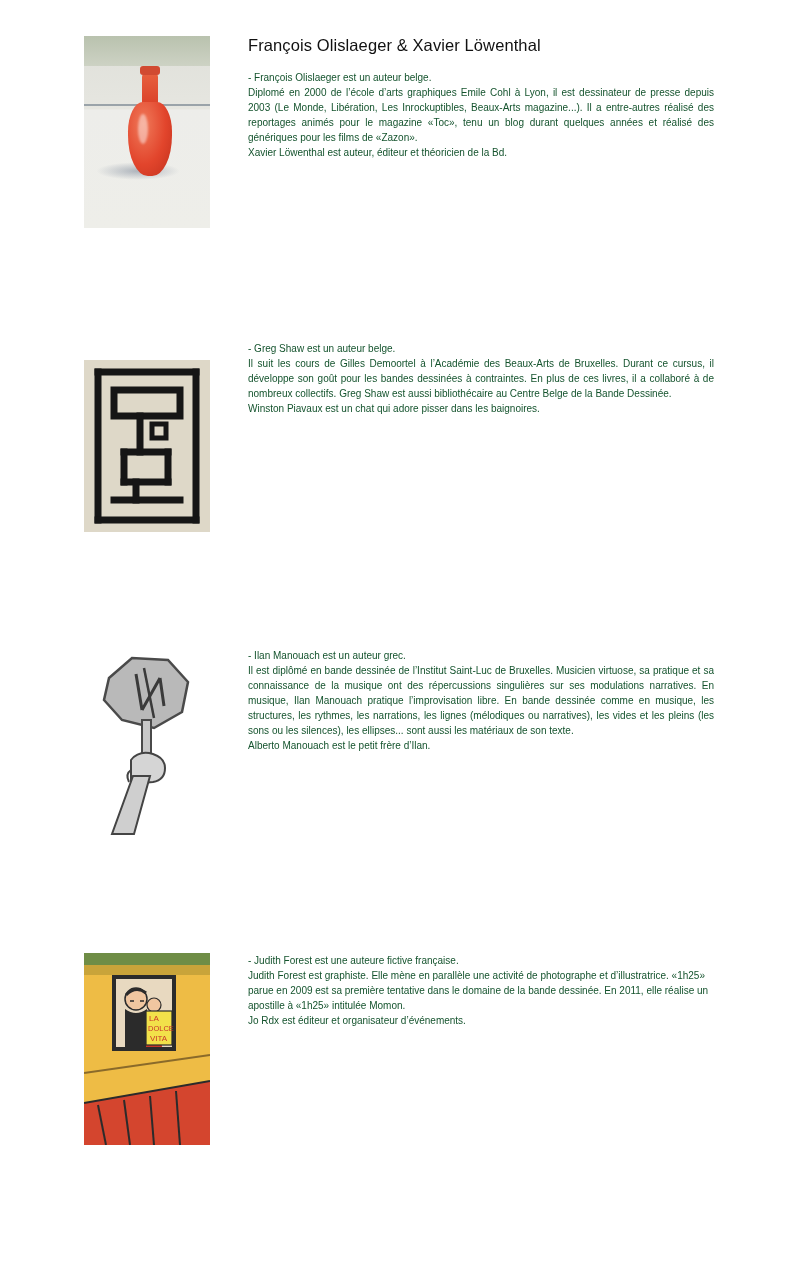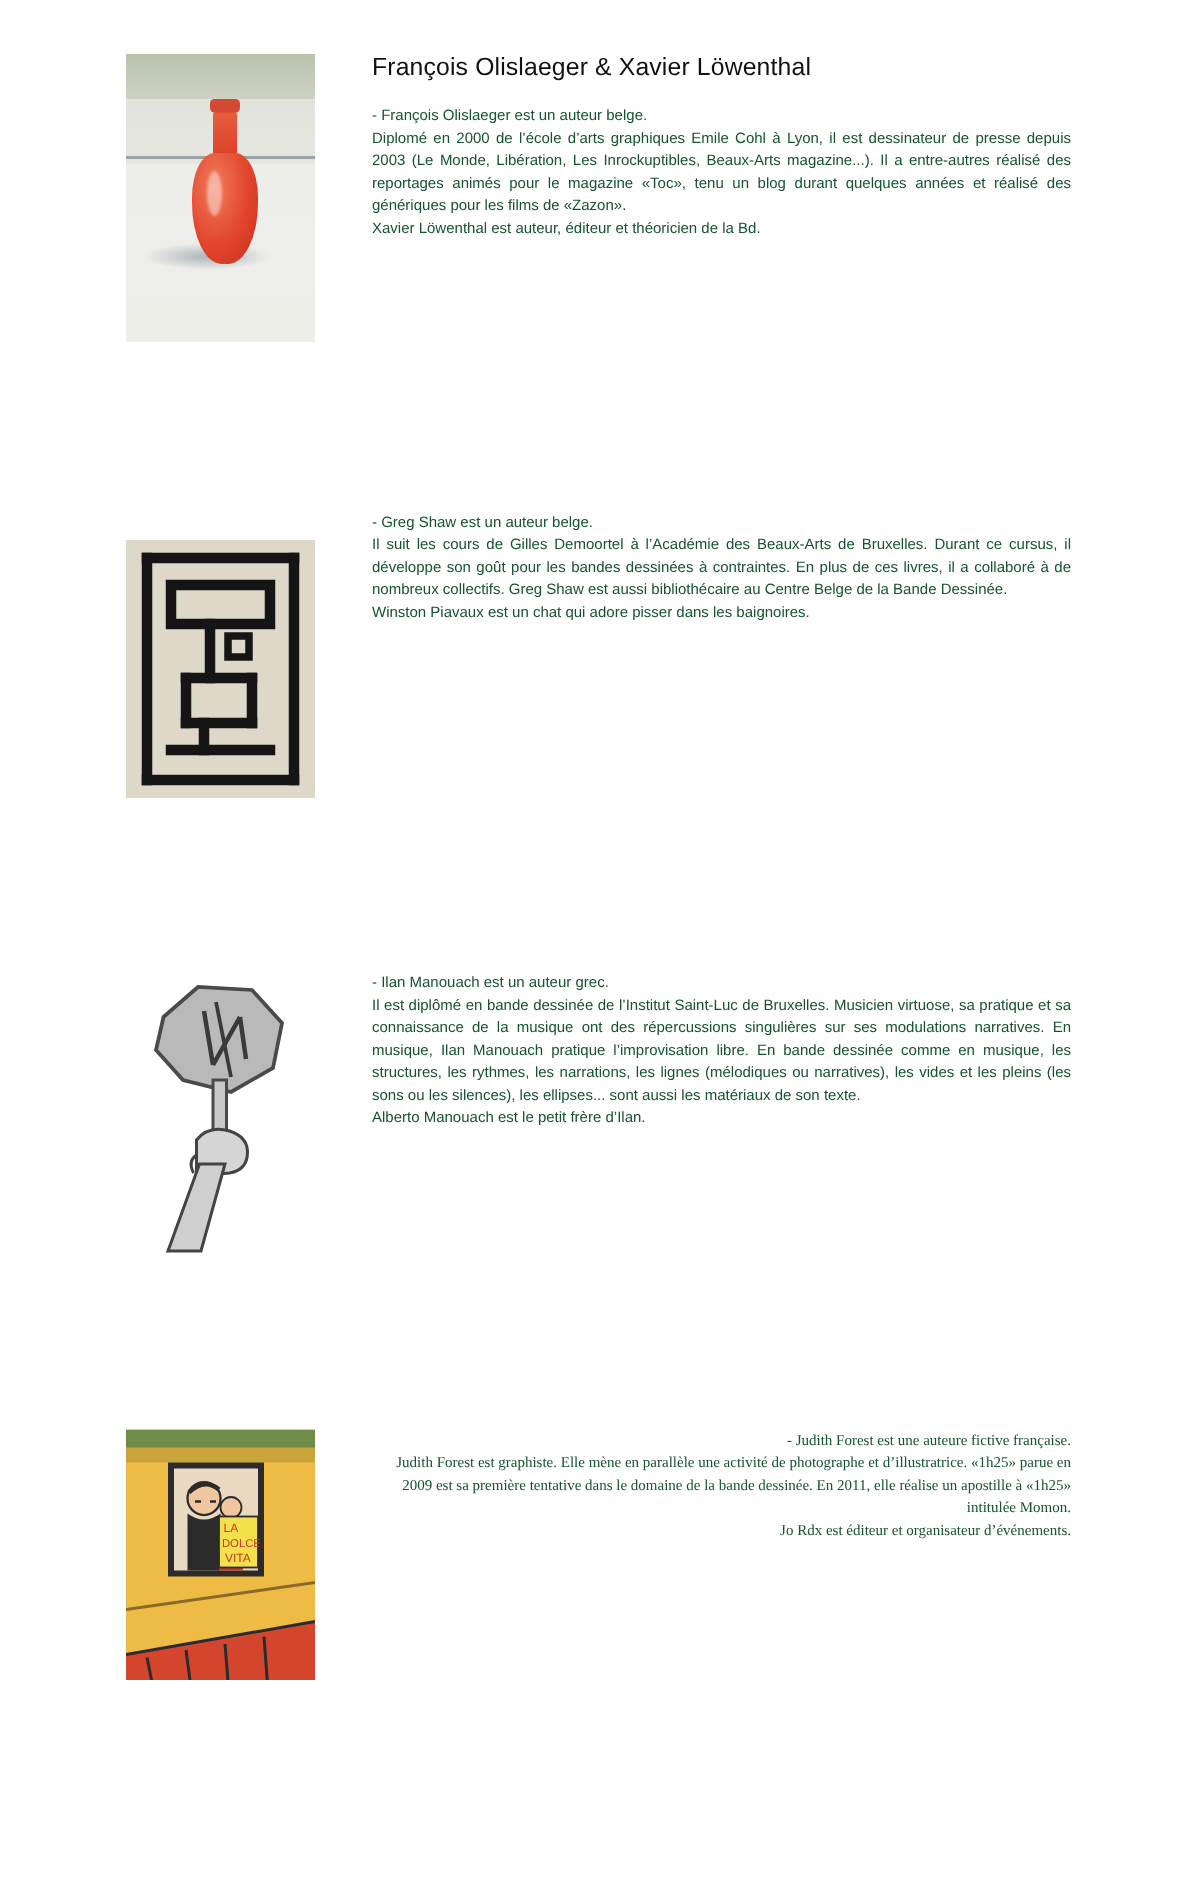--- a/index.html
+++ b/index.html
@@ -48,22 +48,21 @@
     font-size: 10px;
     line-height: 15px;
     color: #14532d;
     text-align: justify;
     margin: 0;
     white-space: pre-line;
     -webkit-hyphens: none;
     hyphens: none;
   }
   .entry-body.last-left {
-    text-align: right;
-    font-family: Liberation Serif, serif;
+    text-align: left;
   }
 
   
   .ill1 { background: linear-gradient(#dfe0da 0%, #e6e6e0 38%, #ededea 38.5%, #eeeee9 100%); }
   .ill1 .skyline {
     position: absolute; left: 0; top: 0; width: 100%; height: 30px;
     background: linear-gradient(#b9c2ae, #cdd2c4);
   }
   .ill1 .horizon {
     position: absolute; left: 0; top: 68px; width: 100%; height: 2px;
@@ -178,21 +177,21 @@
       </svg>
     </div>
     <div class="text-col" style="top:0;">
       <p class="entry-body">- Ilan Manouach est un auteur grec.
 Il est diplômé en bande dessinée de l’Institut Saint-Luc de Bruxelles. Musicien virtuose, sa pratique et sa connaissance de la musique ont des répercussions singulières sur ses modulations narratives. En musique, Ilan Manouach pratique l’improvisation libre. En bande dessinée comme en musique, les structures, les rythmes, les narrations, les lignes (mélodiques ou narratives), les vides et les pleins (les sons ou les silences), les ellipses... sont aussi les matériaux de son texte.
 Alberto Manouach est le petit frère d’Ilan.</p>
     </div>
   </div>
 
   <div class="entry" style="top:953px;">
-    <div class="thumb ill4" style="left:84px; top:0; width:126px; height:167px;">
+    <div class="thumb ill4" style="left:84px; top:0; width:126px; height:192px;">
       <svg width="126" height="192" viewBox="0 0 126 192" aria-hidden="true">
         <rect x="0" y="0" width="126" height="192" fill="#eebc45"></rect>
 
         <rect x="0" y="0" width="126" height="18" fill="#6f8d46"></rect>
         <rect x="0" y="12" width="126" height="10" fill="#c9a43a"></rect>
 
         <rect x="28" y="22" width="64" height="76" fill="#2b2b2b"></rect>
         <rect x="32" y="26" width="56" height="68" fill="#e8d9c0"></rect>
 
         <circle cx="52" cy="46" r="11" fill="#f0c6a0" stroke="#2b2b2b" stroke-width="1.5"></circle>

